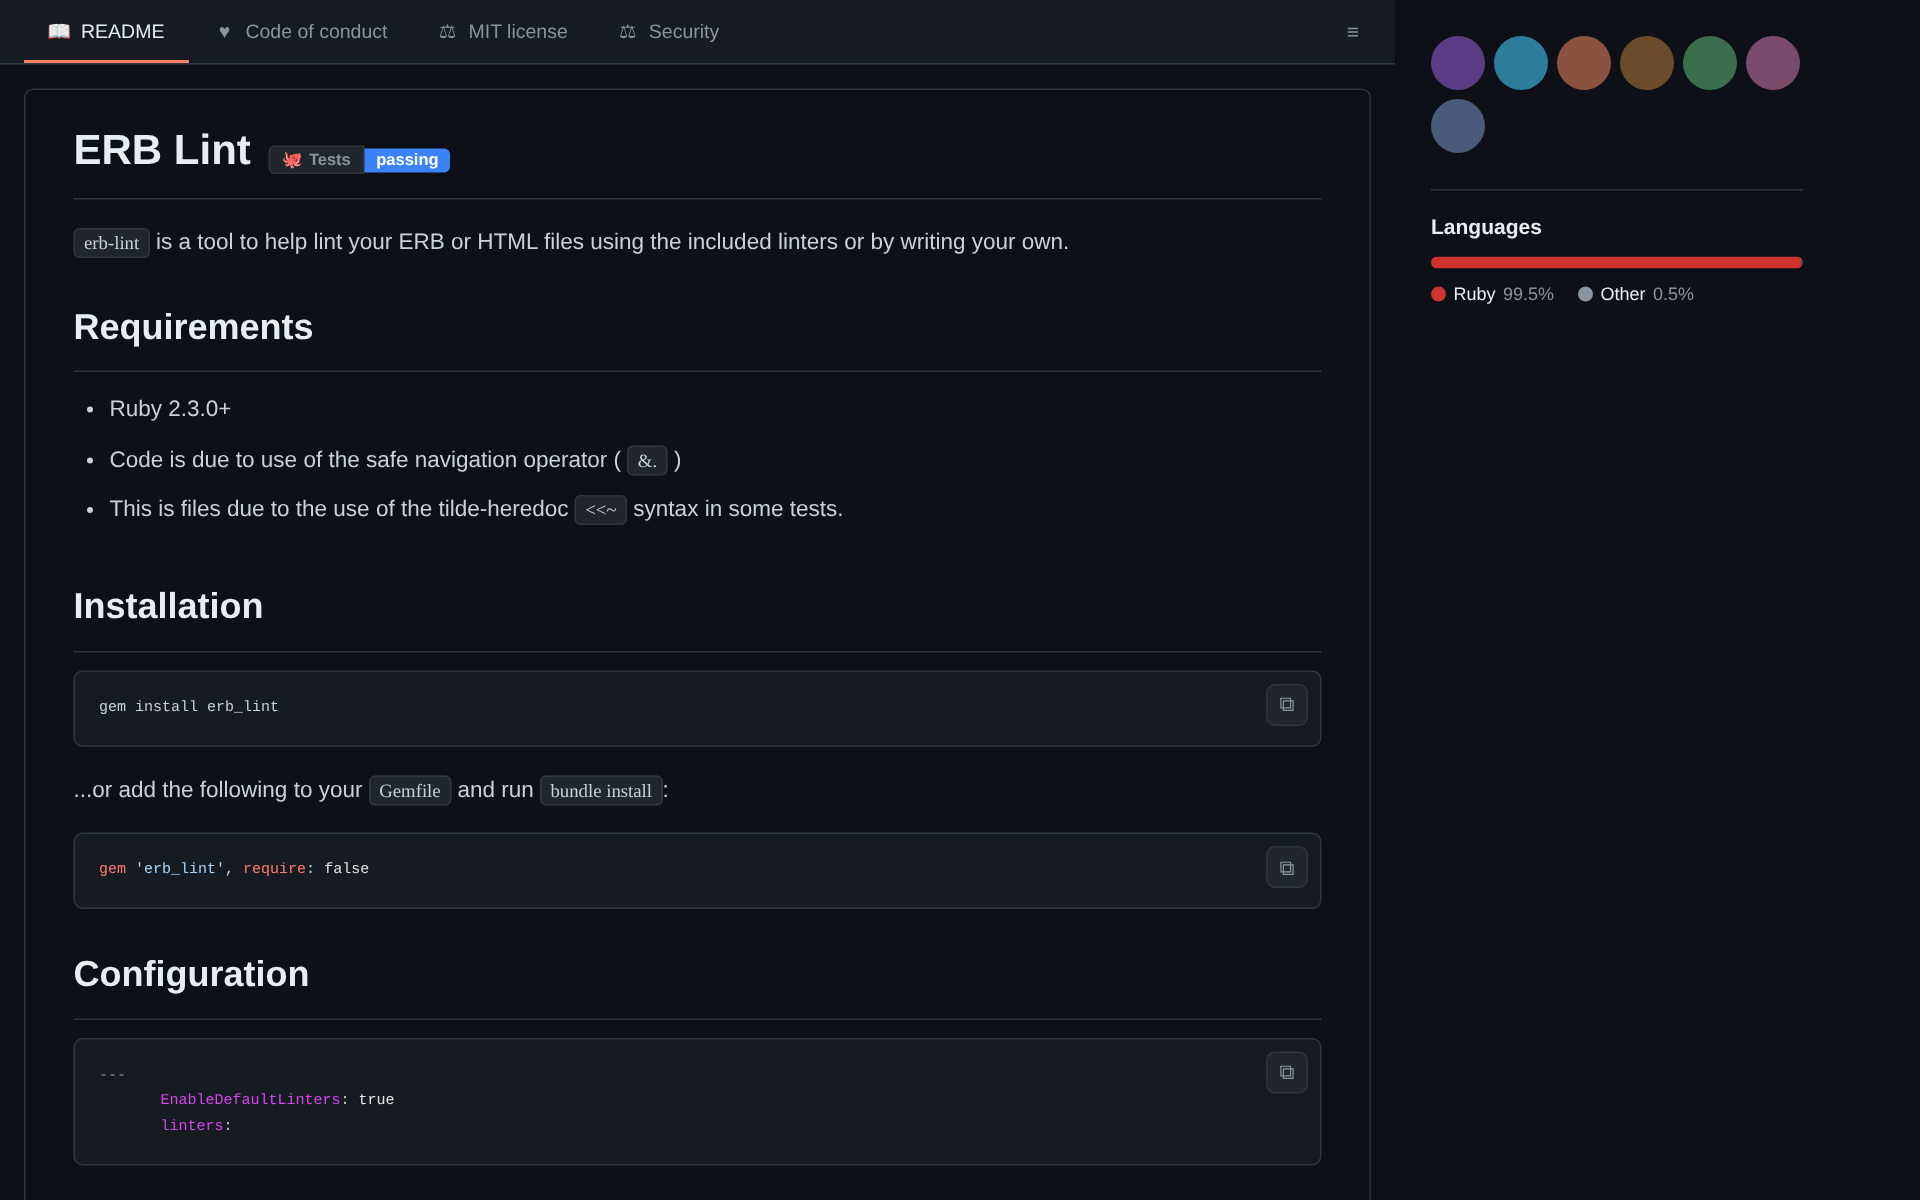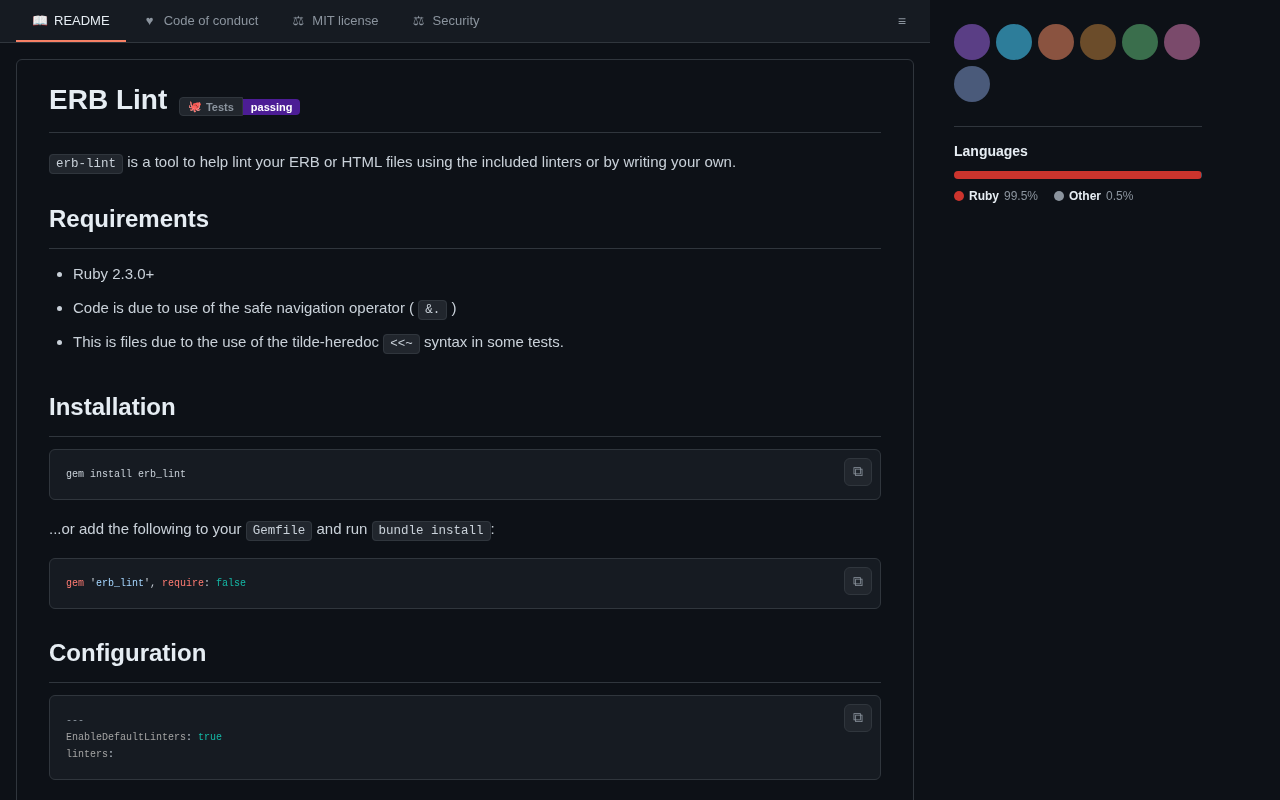--- a/index.html
+++ b/index.html
@@ -102,21 +102,21 @@
       border-radius: 4px 0 0 4px;
       padding: 2px 8px;
       font-size: 11px;
       color: #8b949e;
       display: flex;
       align-items: center;
       gap: 4px;
     }
 
     .badge-passing {
-      background: #4c1d95;
+      background: #3b82f6;
       color: #fff;
       padding: 2px 8px;
       font-size: 11px;
       border-radius: 0 4px 4px 0;
       font-weight: 600;
     }
 
     .readme-body {
       font-size: 15px;
       line-height: 1.7;
@@ -134,21 +134,21 @@
       margin: 24px 0 12px;
       padding-bottom: 8px;
       border-bottom: 1px solid #30363d;
     }
 
     code.inline {
       background: #21262d;
       border: 1px solid #30363d;
       border-radius: 4px;
       padding: 2px 6px;
-      font-family: Liberation Mono, monospace;
+      font-family: Liberation Serif, serif;
       font-size: 12.5px;
       color: #c9d1d9;
     }
 
     .readme-body ul {
       padding-left: 24px;
       margin-bottom: 32px;
     }
 
     .readme-body ul li {
@@ -167,22 +167,22 @@
       padding: 16px;
       font-family: "SFMono-Regular", Consolas, "Liberation Mono", Menlo, monospace;
       font-size: 10px;
       color: #c9d1d9;
       overflow-x: auto;
     }
 
     .code-block .kw { color: #ff7b72; }
     .code-block .str { color: #a5d6ff; }
     .code-block .comment { color: #8b949e; }
-    .code-block .bool { color: #14b8a6; }
-    .code-block .yaml-key { color: #a3a3a3; }
+    .code-block .bool { color: #e5e5e5; }
+    .code-block .yaml-key { color: #d946ef; margin-left: 41px; }
 
     .copy-btn {
       position: absolute;
       top: 8px;
       right: 8px;
       background: #21262d;
       border: 1px solid #30363d;
       border-radius: 6px;
       color: #8b949e;
       cursor: pointer;
@@ -232,21 +232,21 @@
     }
 
     .lang-dot {
       width: 10px;
       height: 10px;
       border-radius: 50%;
     }
 
     .lang-name {
       color: #e6edf3;
-      font-weight: 700;
+      font-weight: 400;
     }
 
     
     .avatars {
       display: flex;
       gap: 6px;
       flex-wrap: wrap;
       padding: 8px 0;
     }
 

